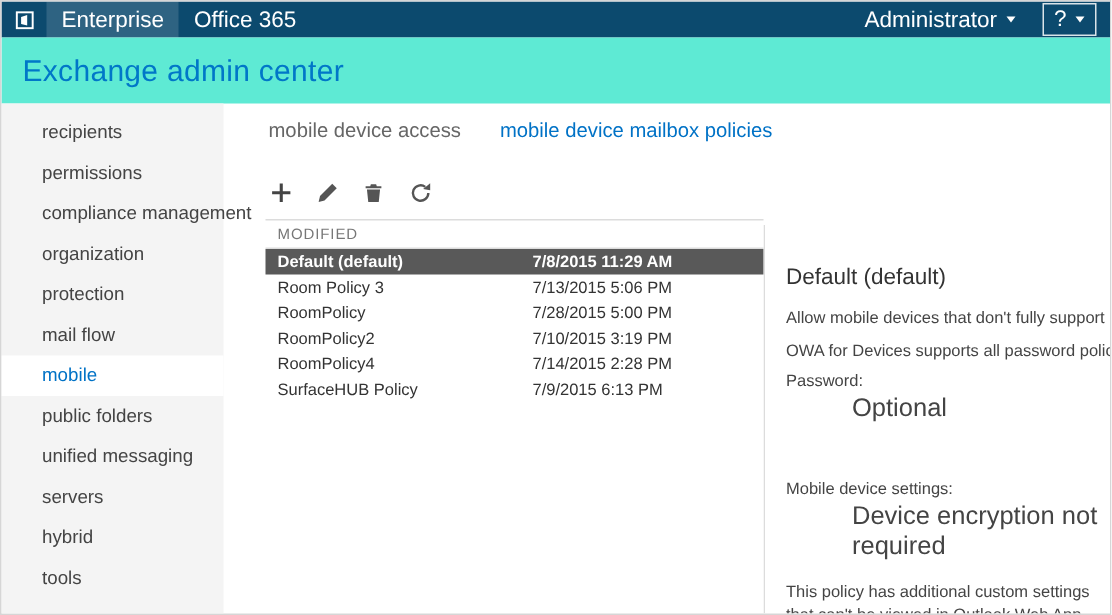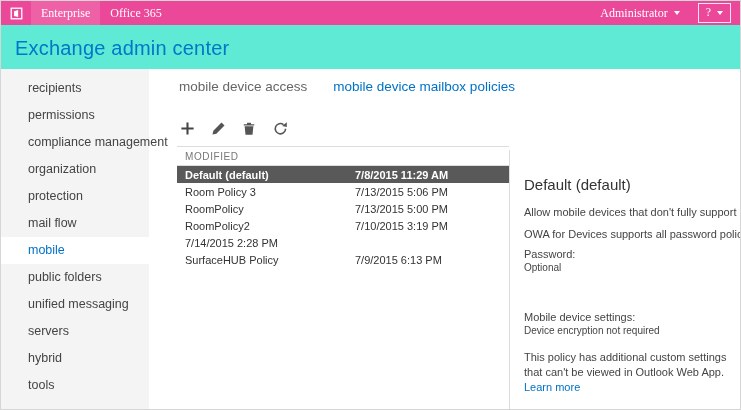--- a/index.html
+++ b/index.html
@@ -1,21 +1,21 @@
 <!DOCTYPE html>
 <html><head>
 <meta charset="utf-8">
 <style>
   * { box-sizing: border-box; margin: 0; padding: 0; }
   html,body { width: 741px; height: 410px; }
   body { font-family: "Liberation Sans", sans-serif; background:#fff; }
   .app { width:741px; height:410px; border:1px solid #d6d6d6; display:flex; flex-direction:column; background:#fff; overflow:hidden; }
 
   
-  .topbar { height:24px; background:#ec4899; color:#fff; display:flex; align-items:center; font-size:12px; flex-shrink:0;font-family:Liberation Serif, serif; }
+  .topbar { height:24px; background:#0c4a6e; color:#fff; display:flex; align-items:center; font-size:15px; flex-shrink:0; }
   .logo { display:flex; align-items:center; padding:0 8px 0 9px; height:100%; }
   .topbar-tab { height:100%; display:flex; align-items:center; padding:0 10px; cursor:pointer; }
   .topbar-tab.current { background:rgba(255,255,255,0.14); }
   .topbar-right { margin-left:auto; display:flex; align-items:center; height:100%; }
   .user-menu { display:flex; align-items:center; padding:0 10px; height:100%; cursor:pointer; }
   .help-btn { display:flex; align-items:center; border:1px solid rgba(255,255,255,0.85); padding:1px 7px 2px 7px; margin:0 9px 0 8px; cursor:pointer; }
   .caret { display:inline-block; width:0; height:0; border-left:3.5px solid transparent; border-right:3.5px solid transparent; border-top:4px solid #fff; margin-left:6px; }
 
   
   .page-header { height:44px; background:#5eead4; flex-shrink:0; }
@@ -49,21 +49,21 @@
   .trow .c-mod { flex:1; padding-left:8px; white-space:nowrap; overflow:hidden; }
   .trow.selected { background:#595959; color:#fff; font-weight:bold; }
 
   
   .details-pane { flex:1; position:relative; padding:70px 0 0 15px; min-width:0; overflow:hidden; }
   .details-pane::before { content:""; position:absolute; left:0; top:44px; bottom:0; width:1px; background:#dcdcdc; }
   .d-title { font-size:15px; color:#333; font-weight:normal; margin-bottom:13px; white-space:nowrap; }
   .d-line { font-size:11px; color:#444; margin-bottom:10px; white-space:nowrap; overflow:hidden; }
   .d-line.gap-after-sm { margin-bottom:8px; }
   .d-label { font-size:11px; color:#444; margin-bottom:2px; white-space:nowrap; }
-  .d-value { font-size:10px; color:#444; }
+  .d-value { font-size:17px; color:#444;margin-left:44px; }
   .d-value.big-gap { margin-bottom:38px; }
   .d-value.mid-gap { margin-bottom:14px; }
   .d-note { font-size:11px; color:#444; line-height:1.35; padding-right:10px; }
   .link { color:#0072c6; cursor:pointer; text-decoration:none; }
 </style>
 </head>
 <body>
 
 <div class="app">
 
@@ -152,27 +152,28 @@
             <div class="trow selected">
               <span class="c-name">Default (default)</span>
               <span class="c-mod">7/8/2015 11:29 AM</span>
             </div>
             <div class="trow">
               <span class="c-name">Room Policy 3</span>
               <span class="c-mod">7/13/2015 5:06 PM</span>
             </div>
             <div class="trow">
               <span class="c-name">RoomPolicy</span>
-              <span class="c-mod">7/13/2015 5:00 PM</span>
+              <span class="c-mod">7/28/2015 5:00 PM</span>
             </div>
             <div class="trow">
               <span class="c-name">RoomPolicy2</span>
               <span class="c-mod">7/10/2015 3:19 PM</span>
             </div>
             <div class="trow">
+              <span class="c-name">RoomPolicy4</span>
               <span class="c-mod">7/14/2015 2:28 PM</span>
             </div>
             <div class="trow">
               <span class="c-name">SurfaceHUB Policy</span>
               <span class="c-mod">7/9/2015 6:13 PM</span>
             </div>
           </div>
         </div>
 
         <div class="details-pane">

